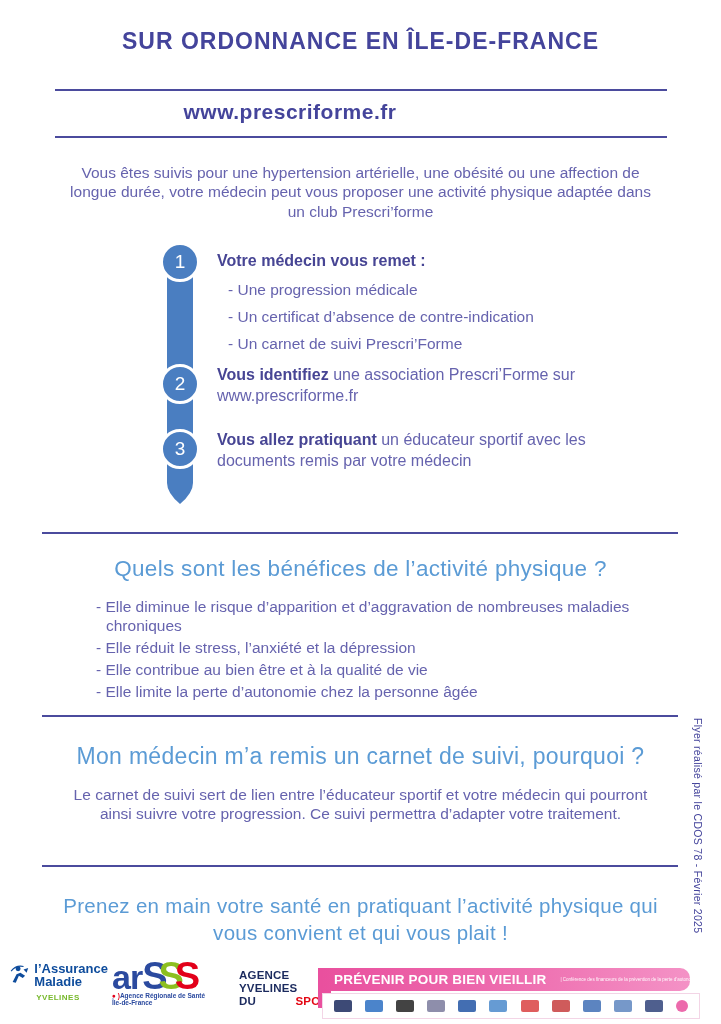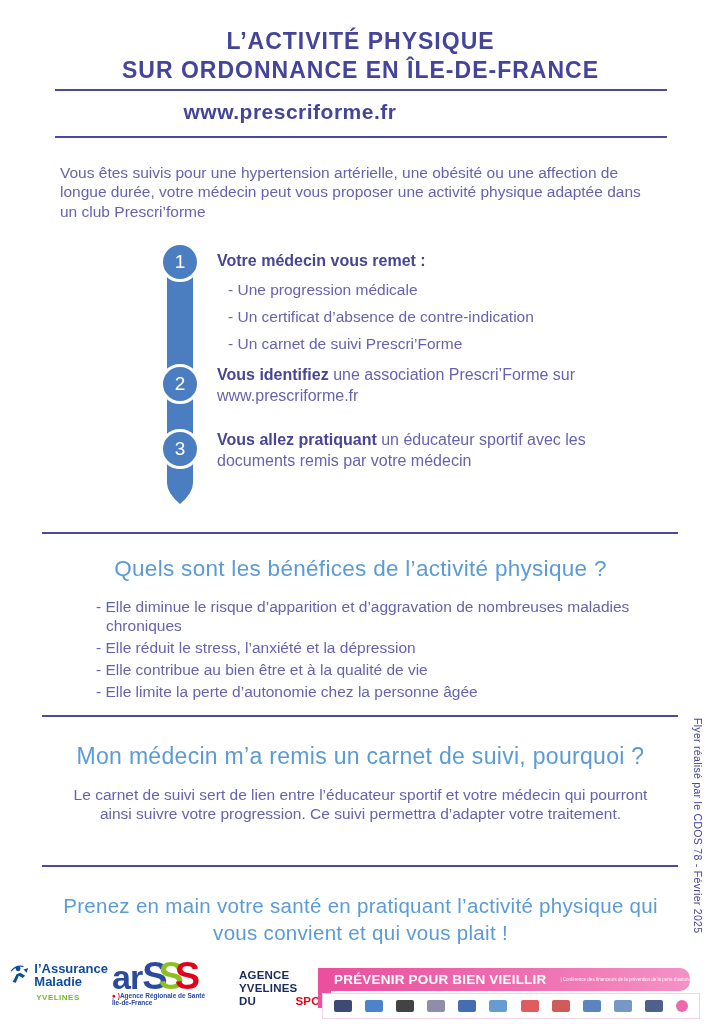--- a/index.html
+++ b/index.html
@@ -13,21 +13,21 @@
     color:#44449B;font-size:23px;font-weight:bold;letter-spacing:1px;line-height:1.25;
   }
   .rule{position:absolute;height:2px;background:#4B4B9D;}
   .rule-h1{top:89px;left:55px;width:612px;}
   .rule-h2{top:136px;left:55px;width:612px;}
   .website{
     position:absolute;top:100px;left:0;width:580px;text-align:center;
     color:#44449B;font-size:21px;font-weight:bold;letter-spacing:0.5px;
   }
   .intro{
-    position:absolute;top:163px;left:60px;width:601px;
+    position:absolute;top:163px;left:60px;width:601px;text-align:center;
     color:#6663AE;font-size:15.5px;line-height:1.25;
   }
   
   .steps{position:absolute;top:243px;left:0;width:721px;height:268px;}
   .timeline{position:absolute;left:160px;top:0;width:40px;height:262px;}
   .t-bar{position:absolute;left:7px;top:19px;width:26px;height:214px;background:#4A7EC1;}
   .t-circle{
     position:absolute;left:0;width:34px;height:34px;border-radius:50%;
     background:#4A7EC1;border:3px solid #ffffff;color:#fff;
     display:flex;align-items:center;justify-content:center;font-size:19px;
@@ -106,21 +106,20 @@
   .plogo{width:18px;height:12px;border-radius:2px;opacity:0.85;}
   
   .am-fig{margin-right:3px;}
 </style>
 </head>
 <body>
 
 <div class="page">
 
   <div class="title">
-    <div>L’ACTIVITÉ PHYSIQUE</div>
     <div>SUR ORDONNANCE EN ÎLE-DE-FRANCE</div>
   </div>
   <div class="rule rule-h1"></div>
   <div class="website">www.prescriforme.fr</div>
   <div class="rule rule-h2"></div>
 
   <div class="intro">Vous êtes suivis pour une hypertension artérielle, une obésité ou une affection de longue durée, votre médecin peut vous proposer une activité physique adaptée dans un club Prescri’forme</div>
 
   <div class="steps">
     <div class="timeline">

